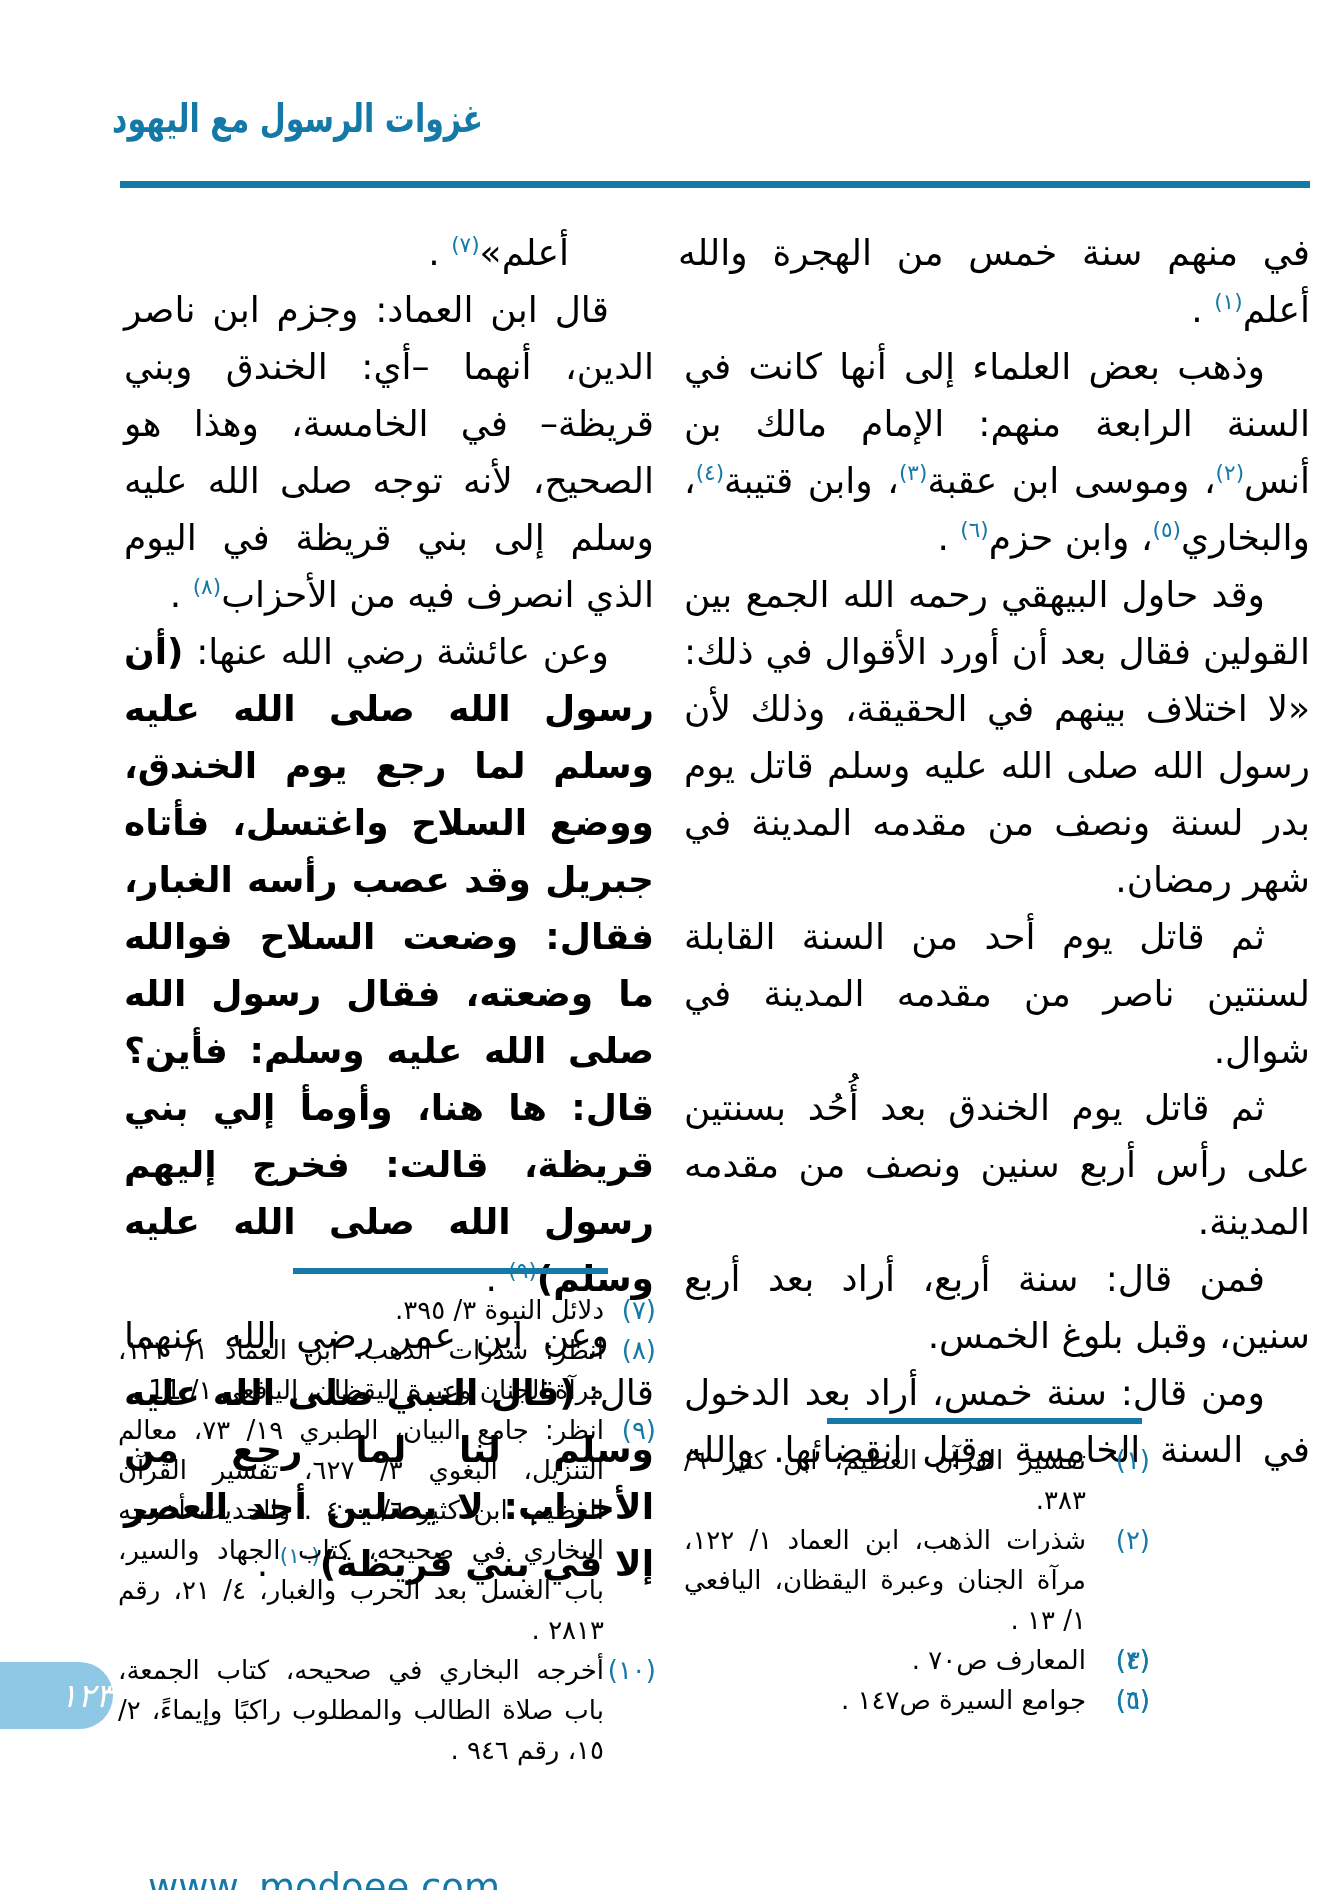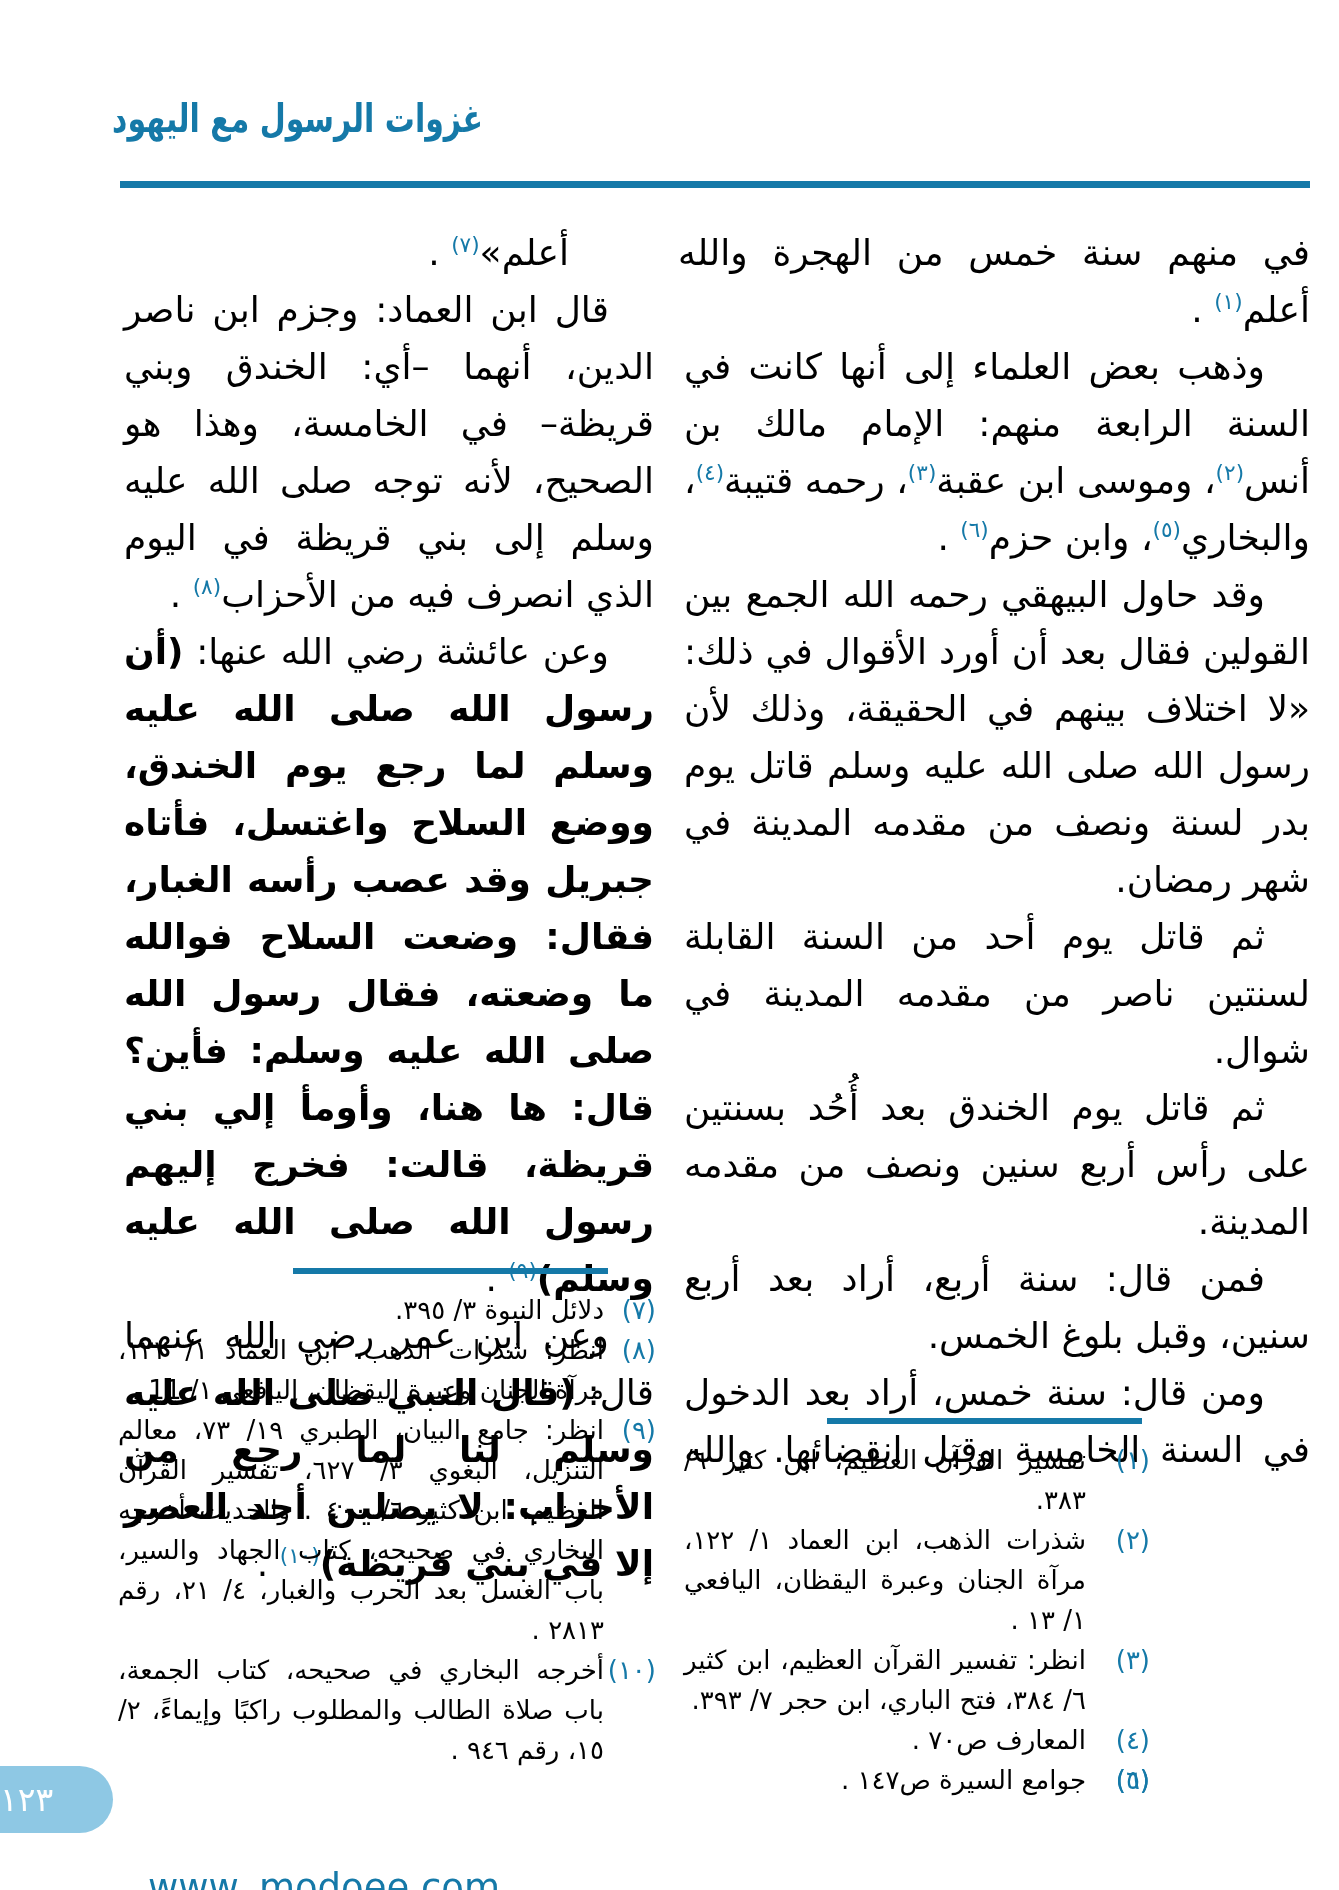--- a/index.html
+++ b/index.html
@@ -75,67 +75,68 @@
   .fns-right .fn{padding-right:64px;}
   .fns-left .fn{padding-right:52px;}
   .fn-num{
     position:absolute;right:0;top:0;
     color:var(--accent);
     white-space:nowrap;
   }
 
   
   .page-badge{
-    position:absolute;left:0;top:1766px;
+    position:absolute;left:0;top:1662px;
     width:113px;height:67px;
     background:var(--badge);
     border-radius:0 34px 34px 0;
     color:#ffffff;
     font-size:33px;line-height:67px;
-    text-align:left;
+    text-align:right;
+    font-style:italic;
   }
   .website{
     position:absolute;left:148px;top:1866px;
     color:var(--accent);
     font-size:37px;
     direction:ltr;
     white-space:nowrap;
   }
 </style>
 </head>
 <body>
 
 <div class="page">
 
   <div class="header-title">غزوات الرسول مع اليهود</div>
 
   <div class="header-rule"></div>
 
   <div class="col col-right">
       <div class="para cont"><span>في منهم سنة خمس من الهجرة والله أعلم</span><span class="ref">(١)</span><span> .</span></div>
-      <div class="para indent"><span>وذهب بعض العلماء إلى أنها كانت في السنة الرابعة منهم: الإمام مالك بن أنس</span><span class="ref">(٢)</span><span>، وموسى ابن عقبة</span><span class="ref">(٣)</span><span>، رحمه قتيبة</span><span class="ref">(٤)</span><span>، والبخاري</span><span class="ref">(٥)</span><span>، وابن حزم</span><span class="ref">(٦)</span><span> .</span></div>
+      <div class="para indent"><span>وذهب بعض العلماء إلى أنها كانت في السنة الرابعة منهم: الإمام مالك بن أنس</span><span class="ref">(٢)</span><span>، وموسى ابن عقبة</span><span class="ref">(٣)</span><span>، وابن قتيبة</span><span class="ref">(٤)</span><span>، والبخاري</span><span class="ref">(٥)</span><span>، وابن حزم</span><span class="ref">(٦)</span><span> .</span></div>
       <div class="para indent"><span>وقد حاول البيهقي رحمه الله الجمع بين القولين فقال بعد أن أورد الأقوال في ذلك: «لا اختلاف بينهم في الحقيقة، وذلك لأن رسول الله صلى الله عليه وسلم قاتل يوم بدر لسنة ونصف من مقدمه المدينة في شهر رمضان.</span></div>
       <div class="para indent"><span>ثم قاتل يوم أحد من السنة القابلة لسنتين ناصر من مقدمه المدينة في شوال.</span></div>
       <div class="para indent"><span>ثم قاتل يوم الخندق بعد أُحُد بسنتين على رأس أربع سنين ونصف من مقدمه المدينة.</span></div>
       <div class="para indent"><span>فمن قال: سنة أربع، أراد بعد أربع سنين، وقبل بلوغ الخمس.</span></div>
       <div class="para indent justify-last"><span>ومن قال: سنة خمس، أراد بعد الدخول في السنة الخامسة وقبل انقضائها. والله</span></div>
     </div>
 
   <div class="col col-left">
       <div class="para tail"><span>أعلم»</span><span class="ref">(٧)</span><span> .</span></div>
       <div class="para indent"><span>قال ابن العماد: وجزم ابن ناصر الدين، أنهما –أي: الخندق وبني قريظة– في الخامسة، وهذا هو الصحيح، لأنه توجه صلى الله عليه وسلم إلى بني قريظة في اليوم الذي انصرف فيه من الأحزاب</span><span class="ref">(٨)</span><span> .</span></div>
       <div class="para indent"><span>وعن عائشة رضي الله عنها: </span><span class="bold">(أن رسول الله صلى الله عليه وسلم لما رجع يوم الخندق، ووضع السلاح واغتسل، فأتاه جبريل وقد عصب رأسه الغبار، فقال: وضعت السلاح فوالله ما وضعته، فقال رسول الله صلى الله عليه وسلم: فأين؟ قال: ها هنا، وأومأ إلي بني قريظة، قالت: فخرج إليهم رسول الله صلى الله عليه وسلم)</span><span class="ref">(٩)</span><span> .</span></div>
       <div class="para indent"><span>وعن ابن عمر رضي الله عنهما قال: </span><span class="bold">(قال النبي صلى الله عليه وسلم لنا لما رجع من الأحزاب: لا يصلين أحد العصر إلا في بني قريظة)</span><span class="ref">(١٠)</span><span> .</span></div>
     </div>
 
   <div class="fn-rule fn-rule-right"></div>
   <div class="fns fns-right">
       <div class="fn"><span class="fn-num">(١)</span><span>تفسير القرآن العظيم، ابن كثير ٦/ ٣٨٣.</span></div>
       <div class="fn"><span class="fn-num">(٢)</span><span>شذرات الذهب، ابن العماد ١/ ١٢٢، مرآة الجنان وعبرة اليقظان، اليافعي ١/ ١٣ .</span></div>
-      <div class="fn"><span class="fn-num">(٣)</span><span>انظر: تفسير القرآن العظيم، ابن كثير ٦/ ٣٨٤، فتح الباري، ابن حجر ٧/ ٣٩٣.</span></div>
+      <div class="fn"><span class="fn-num">(٣)</span></div>
       <div class="fn"><span class="fn-num">(٤)</span><span>المعارف ص٧٠ .</span></div>
       <div class="fn"><span class="fn-num">(٥)</span></div>
       <div class="fn"><span class="fn-num">(٦)</span><span>جوامع السيرة ص١٤٧ .</span></div>
     </div>
 
   <div class="fn-rule fn-rule-left"></div>
   <div class="fns fns-left">
       <div class="fn"><span class="fn-num">(٧)</span><span>دلائل النبوة ٣/ ٣٩٥.</span></div>
       <div class="fn"><span class="fn-num">(٨)</span><span>انظر: شذرات الذهب، ابن العماد ١/ ١٢٢، مرآة الجنان وعبرة اليقظان، اليافعي ١/ 11 .</span></div>
       <div class="fn"><span class="fn-num">(٩)</span><span>انظر: جامع البيان، الطبري ١٩/ ٧٣، معالم التنزيل، البغوي ٣/ ٦٢٧، تفسير القرآن العظيم، ابن كثير ٦/ ٤٠٠ . والحديث أخرجه البخاري في صحيحه، كتاب الجهاد والسير، باب الغسل بعد الحرب والغبار، ٤/ ٢١، رقم ٢٨١٣ .</span></div>

